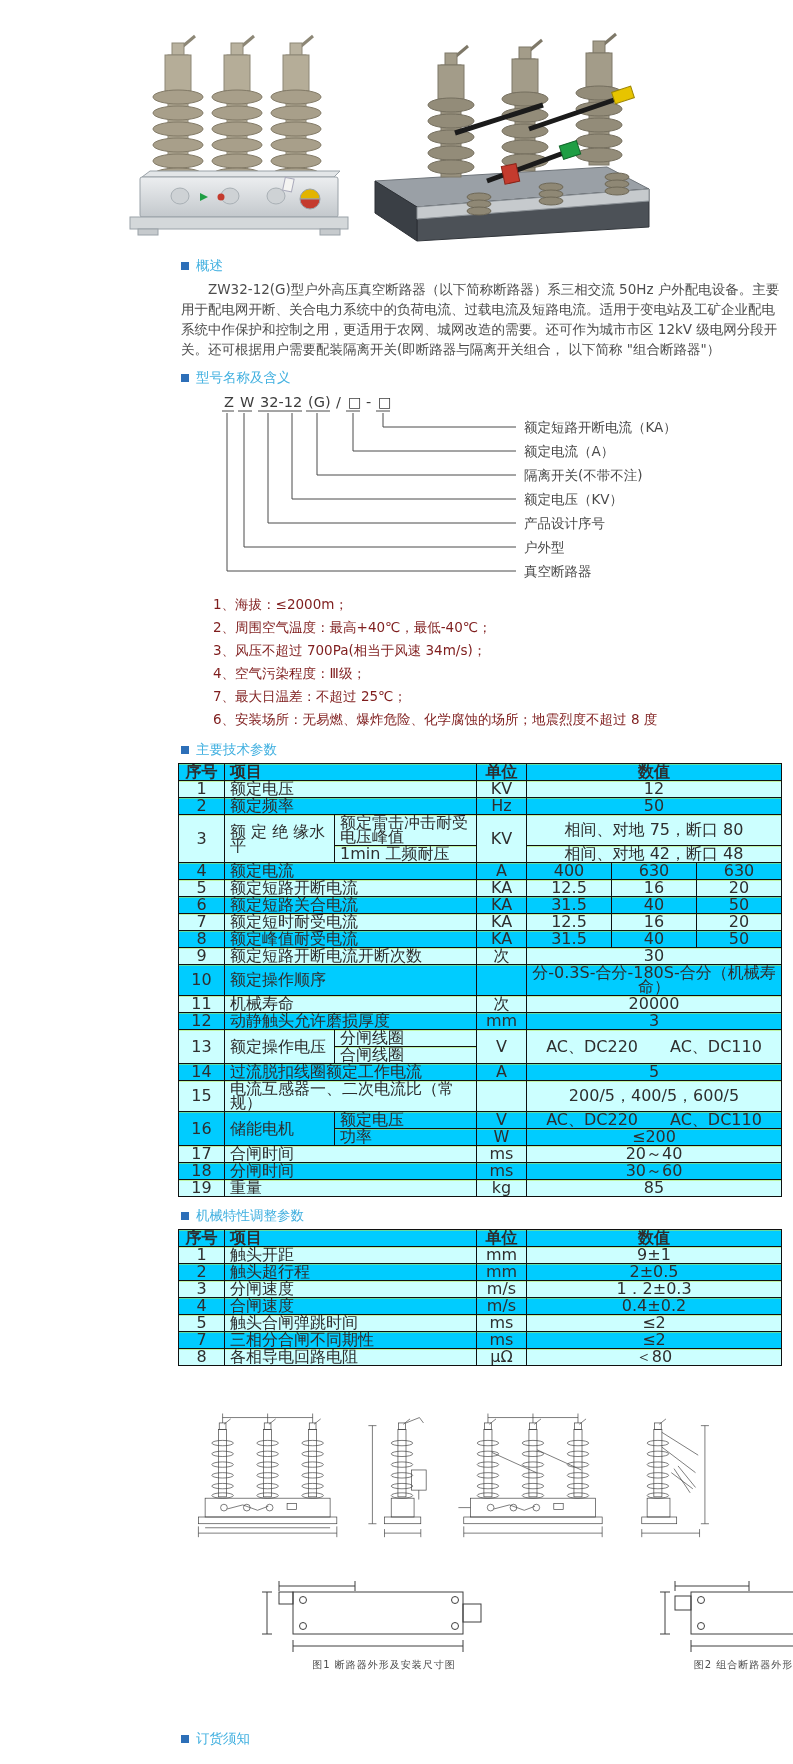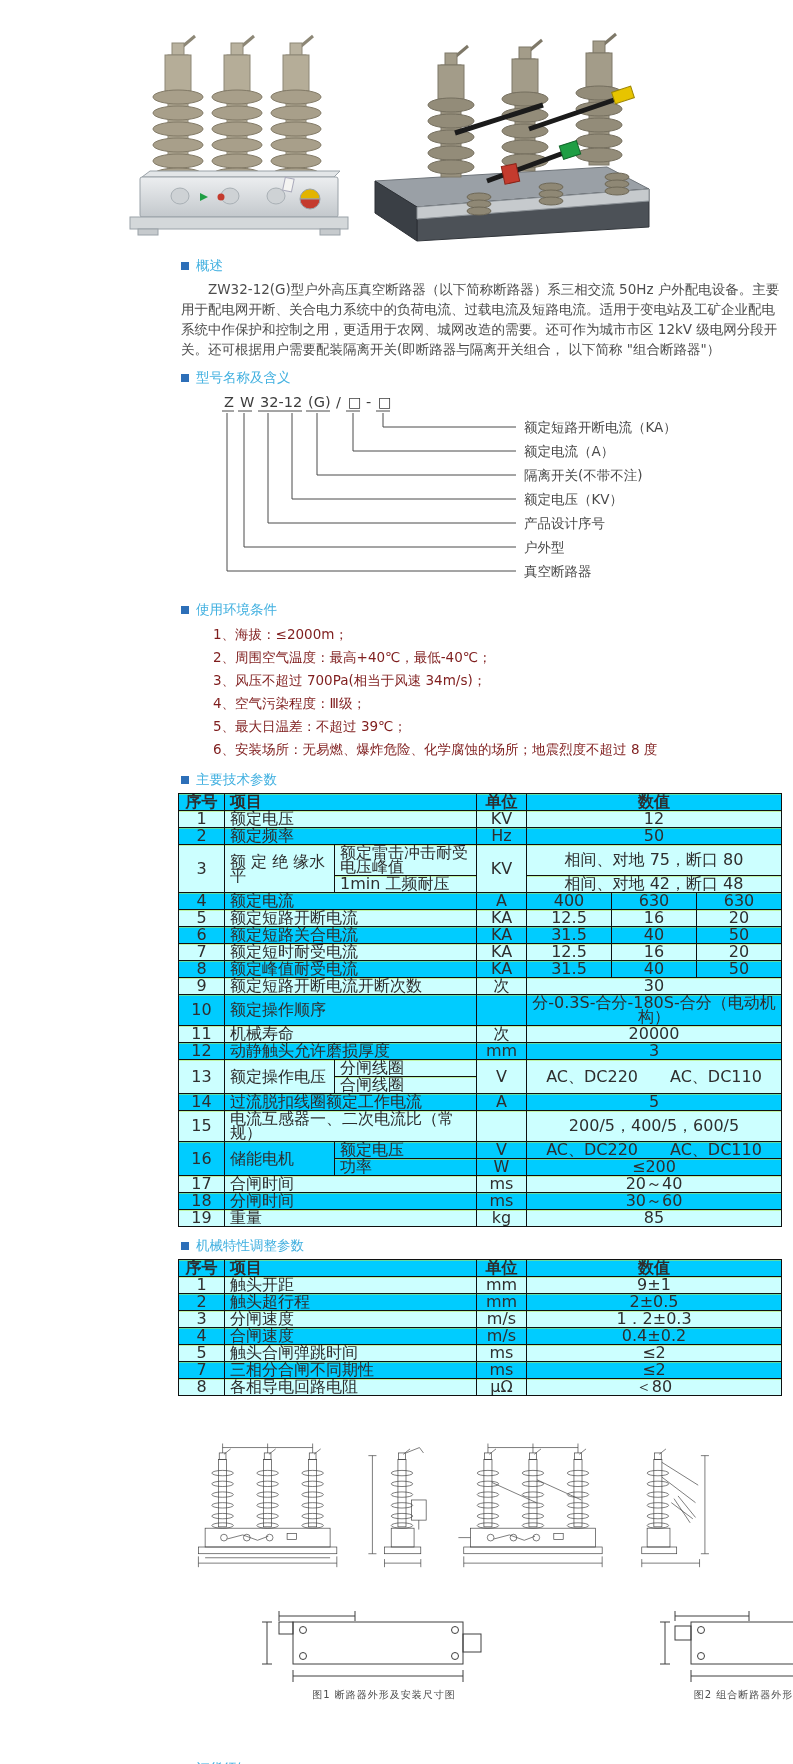--- a/index.html
+++ b/index.html
@@ -163,30 +163,26 @@
     <path d="M11,22  V180 H300"></path>
     <text class="lbl" x="308" y="41">额定短路开断电流（KA）</text>
     <text class="lbl" x="308" y="65">额定电流（A）</text>
     <text class="lbl" x="308" y="89">隔离开关(不带不注)</text>
     <text class="lbl" x="308" y="113">额定电压（KV）</text>
     <text class="lbl" x="308" y="137">产品设计序号</text>
     <text class="lbl" x="308" y="161">户外型</text>
     <text class="lbl" x="308" y="185">真空断路器</text>
   </svg>
 
-  <div class="sec-head">
-    <span class="sq"></span>
-    <span class="t">使用环境条件</span>
-  </div>
   <ul class="env-list">
     <li>1、海拔：≤2000m；</li>
     <li>2、周围空气温度：最高+40℃，最低-40℃；</li>
     <li>3、风压不超过 700Pa(相当于风速 34m/s)；</li>
     <li>4、空气污染程度：Ⅲ级；</li>
-    <li>5、最大日温差：不超过 39℃；</li>
+    <li>7、最大日温差：不超过 25℃；</li>
     <li>6、安装场所：无易燃、爆炸危险、化学腐蚀的场所；地震烈度不超过 8 度</li>
   </ul>
 
   <div class="sec-head">
     <span class="sq"></span>
     <span class="t">主要技术参数</span>
   </div>
   <table class="params">
     <colgroup>
         <col style="width:46px">
@@ -270,21 +266,21 @@
     <tr class="lt">
       <td>9</td>
       <td class="l" colspan="2">额定短路开断电流开断次数</td>
       <td>次</td>
       <td colspan="3">30</td>
     </tr>
     <tr class="br">
       <td>10</td>
       <td class="l" colspan="2">额定操作顺序</td>
       <td></td>
-      <td colspan="3">分-0.3S-合分-180S-合分（电动机构）</td>
+      <td colspan="3">分-0.3S-合分-180S-合分（机械寿命）</td>
     </tr>
     <tr class="lt">
       <td>11</td>
       <td class="l" colspan="2">机械寿命</td>
       <td>次</td>
       <td colspan="3">20000</td>
     </tr>
     <tr class="br">
       <td>12</td>
       <td class="l" colspan="2">动静触头允许磨损厚度</td>

